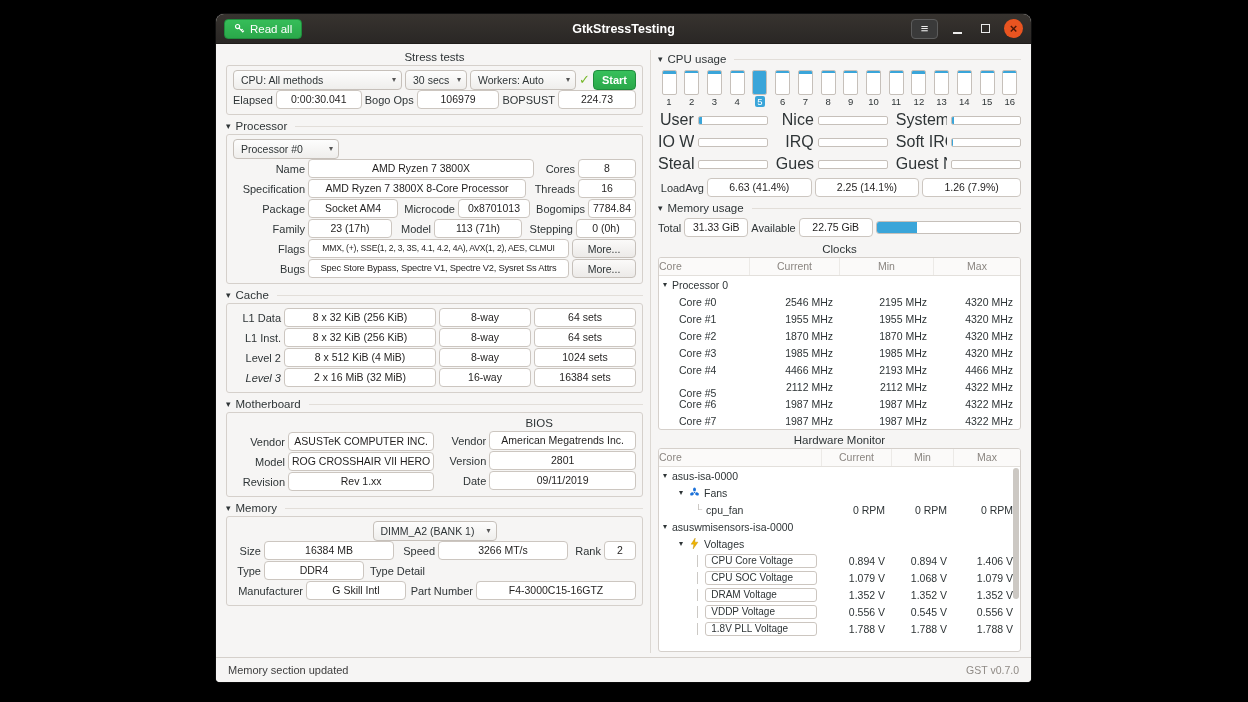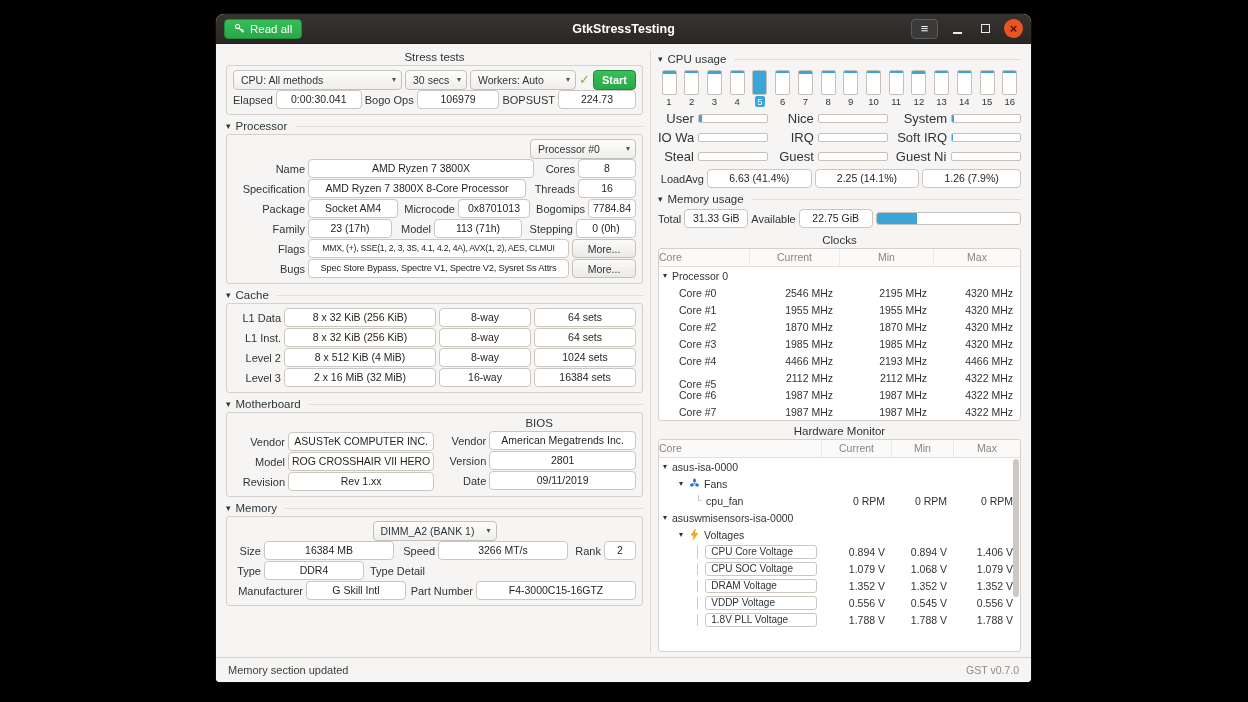--- a/index.html
+++ b/index.html
@@ -81,21 +81,21 @@
   .mb-spacer { height:15px; }
   
   .meters { display:flex; justify-content:space-between; margin:3px 2px 2px; }
   .meter { width:18px; display:flex; flex-direction:column; align-items:center; gap:1px; }
   .meter-trough { width:15px; height:25px; background:#fff; border:1px solid #c6c0ba; border-radius:2px; overflow:hidden; }
   .meter-fill { width:100%; background:var(--c-accent,#3aa5d9); }
   .meter-num { font-size:9.5px; line-height:11px; padding:0 2px; border-radius:2px; }
   .meter-num.hl { background:var(--c-accent,#3aa5d9); color:#fff; }
   .stats-grid { display:grid; grid-template-columns:1fr 1.02fr 1.14fr; column-gap:8px; row-gap:4px; margin:2px 0; }
   .stat { display:flex; align-items:center; gap:4px; min-width:0; }
-  .s-lbl { flex:1; text-align:right; font-size:13px; white-space:nowrap; overflow:hidden; }
+  .s-lbl { flex:1; text-align:right; font-size:16px; white-space:nowrap; overflow:hidden; }
   .s-trough { flex:0 0 70px; width:70px; height:9px; background:#fff; border:1px solid #c6c0ba; border-radius:2px; overflow:hidden; }
   .s-fill { height:100%; background:var(--c-accent,#3aa5d9); }
   .mem-trough { height:13px; background:#fff; border:1px solid #c6c0ba; border-radius:3px; overflow:hidden; }
   .mem-fill { height:100%; background:var(--c-accent,#3aa5d9); }
   
   .table-frame { padding:0; background:#fff; overflow:hidden; position:relative; }
   .thead { display:flex; align-items:stretch; height:18px; border-bottom:1px solid #e3e0dc; background:#fbfaf9; }
   .th { font-size:10.5px; color:#8a8580; text-align:center; line-height:17px; border-right:1px solid #eceae7; }
   .th:last-child { border-right:none; }
   .th.tname { flex:1; }
@@ -181,21 +181,21 @@
           </div>
         </div>
       </div>
 
       <div class="section">
         <div class="sec-head">
           <span class="tri">▾</span>
           <span>Processor</span>
         </div>
         <div class="frame">
-          <div class="row" style="justify-content:flex-end">
+          <div class="row" style="justify-content:flex-start">
             <div class="combo" style="width:106px">
               <span>Processor #0</span>
               <span class="caret">▾</span>
             </div>
           </div>
           <div class="row">
             <span class="lbl" style="width:72px">Name</span>
             <div class="entry grow">AMD Ryzen 7 3800X</div>
             <span class="lbl" style="width:38px">Cores</span>
             <div class="entry" style="width:58px">8</div>
@@ -253,21 +253,21 @@
               <div class="entry" style="width: 92px;">8-way</div>
               <div class="entry grow">64 sets</div>
             </div>
             <div class="row">
               <span class="lbl" style="width: 48px;">Level 2</span>
               <div class="entry" style="width: 152px;">8 x 512 KiB (4 MiB)</div>
               <div class="entry" style="width: 92px;">8-way</div>
               <div class="entry grow">1024 sets</div>
             </div>
             <div class="row">
-              <span class="lbl" style="width: 48px;">Level 3</span>
+              <span class="lbl" style="width: 48px; font-style: italic;">Level 3</span>
               <div class="entry" style="width: 152px;">2 x 16 MiB (32 MiB)</div>
               <div class="entry" style="width: 92px;">16-way</div>
               <div class="entry grow">16384 sets</div>
             </div>
           </div>
       </div>
 
       <div class="section">
         <div class="sec-head">
           <span class="tri">▾</span>

